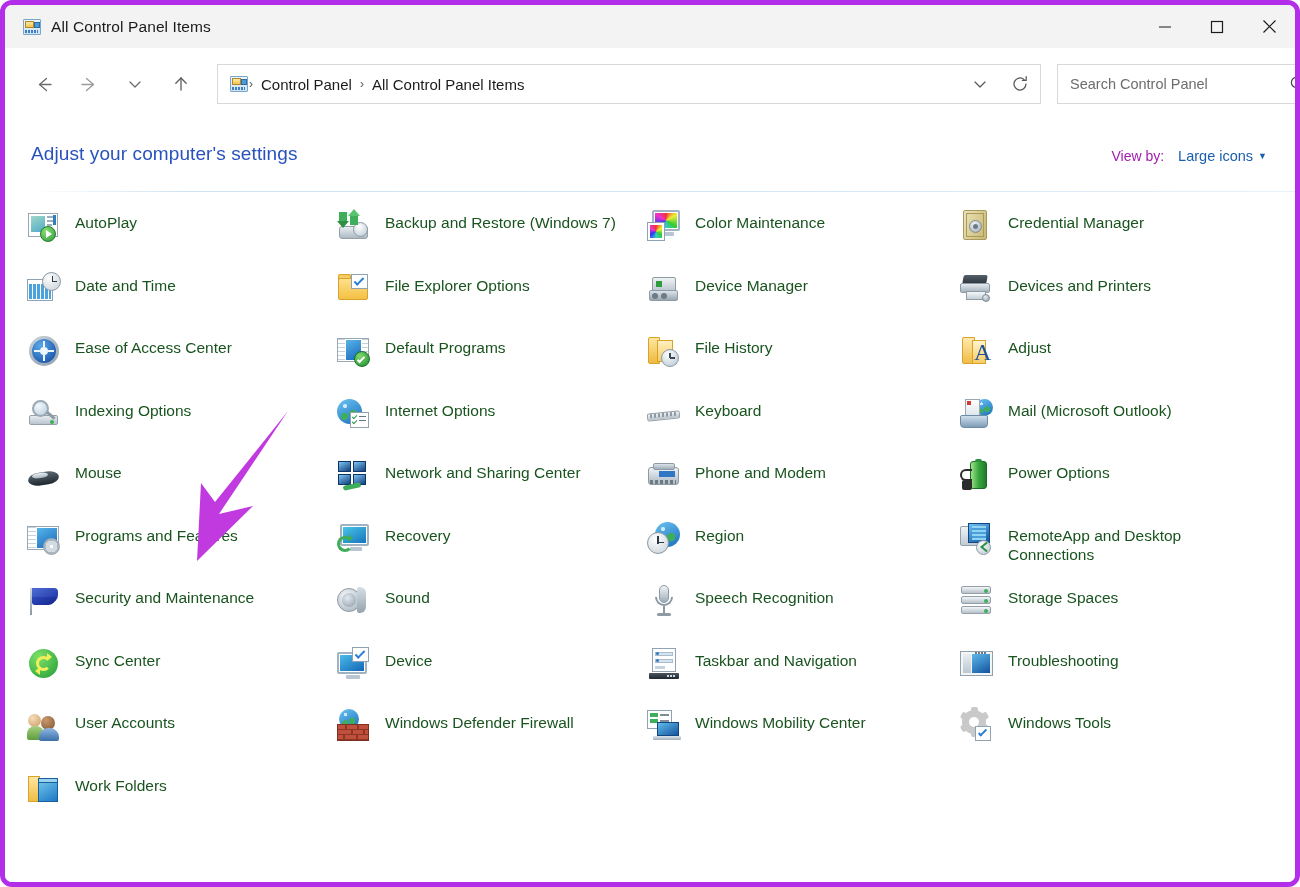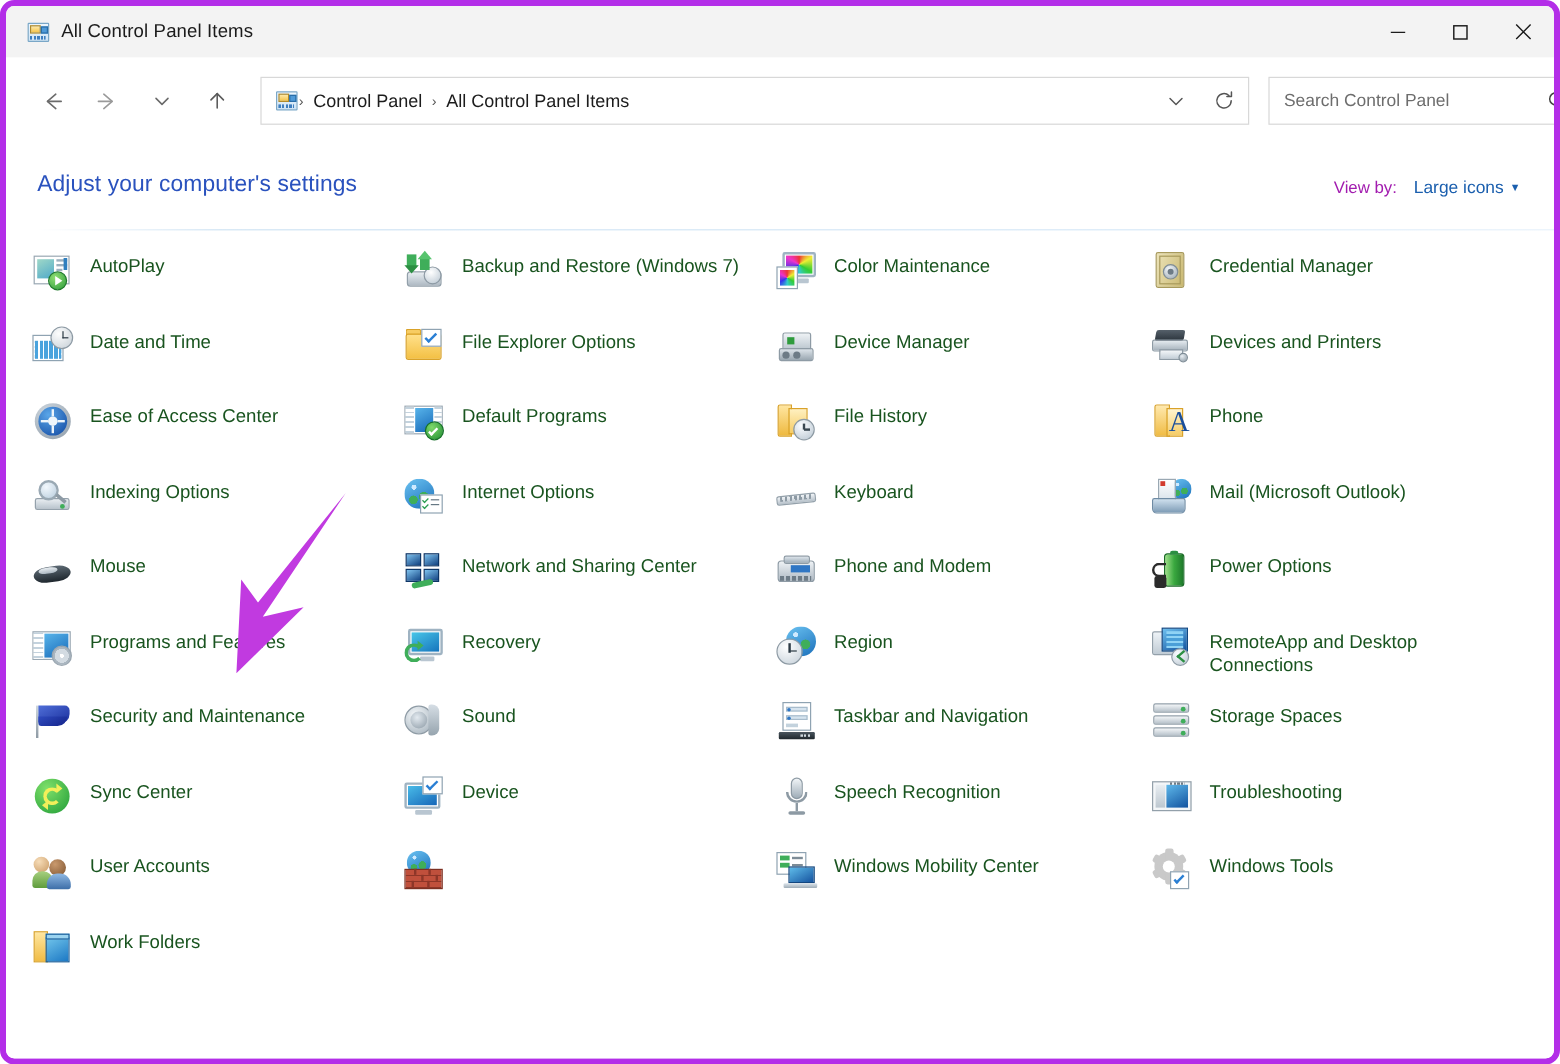--- a/index.html
+++ b/index.html
@@ -663,20 +663,21 @@
           <span class="ico">
             <span class="globe" style="left:2px;top:0;width:20px;height:20px;"></span>
             <span class="sq" style="left:0;top:15px;width:32px;height:17px;background:repeating-linear-gradient(#c0503c 0 4px,#8d3628 4px 5px);border:1px solid #7d3022;"></span>
             <span class="sq" style="left:8px;top:15px;width:1.5px;height:5px;background:#8d3628;"></span>
             <span class="sq" style="left:20px;top:15px;width:1.5px;height:5px;background:#8d3628;"></span>
             <span class="sq" style="left:14px;top:20px;width:1.5px;height:5px;background:#8d3628;"></span>
             <span class="sq" style="left:26px;top:20px;width:1.5px;height:5px;background:#8d3628;"></span>
             <span class="sq" style="left:6px;top:25px;width:1.5px;height:6px;background:#8d3628;"></span>
             <span class="sq" style="left:19px;top:25px;width:1.5px;height:6px;background:#8d3628;"></span>
           </span>
+          <span class="lbl">Windows Defender Firewall</span>
         </div>
 
       </div>
 
       <div>
 
         <div class="cell">
           <span class="ico">
             <span class="mon-frame" style="left:5px;top:1px;width:28px;height:21px;"></span>
             <span class="sq" style="left:8px;top:4px;width:22px;height:15px;background:conic-gradient(#e33,#ee3,#3c3,#3cc,#33e,#e3c,#e33);"></span>
@@ -728,48 +729,48 @@
         </div>
 
         <div class="cell">
           <span class="ico">
             <span class="globe" style="left:8px;top:0;width:25px;height:25px;"></span>
             <span class="badge" style="left:0;top:10px;width:22px;height:22px;background:radial-gradient(circle at 38% 30%,#ffffff,#c4cfd8);border:1px solid #8d9aa4;"></span>
             <span class="sq" style="left:10px;top:14px;width:1.5px;height:8px;background:#2c3a45;"></span>
             <span class="sq" style="left:11px;top:20px;width:6px;height:1.5px;background:#2c3a45;"></span>
           </span>
           <span class="lbl">Region</span>
+        </div>
+
+        <div class="cell">
+          <span class="ico">
+            <span class="sq" style="left:12px;top:1px;width:10px;height:18px;background:linear-gradient(#f0f4f7,#9fadb8);border:1px solid #8d9aa4;border-radius:5px;"></span>
+            <span class="sq" style="left:8px;top:13px;width:18px;height:9px;border:2px solid #8d9aa4;border-top:0;border-radius:0 0 10px 10px;box-sizing:border-box;"></span>
+            <span class="sq" style="left:16px;top:22px;width:2px;height:7px;background:#8d9aa4;"></span>
+            <span class="sq" style="left:10px;top:29px;width:14px;height:3px;background:#8d9aa4;border-radius:2px;"></span>
+          </span>
+          <span class="lbl">Speech Recognition</span>
         </div>
 
         <div class="cell">
           <span class="ico">
             <span class="sq" style="left:5px;top:1px;width:24px;height:24px;background:#fff;border:1px solid #8fa3b2;"></span>
             <span class="sq" style="left:8px;top:5px;width:18px;height:4px;background:#d6e4ef;border:1px solid #a8bccc;"></span>
             <span class="badge" style="left:9px;top:5.5px;width:3px;height:3px;background:#2f76c4;"></span>
             <span class="sq" style="left:8px;top:12px;width:18px;height:4px;background:#d6e4ef;border:1px solid #a8bccc;"></span>
             <span class="badge" style="left:9px;top:12.5px;width:3px;height:3px;background:#2f76c4;"></span>
             <span class="sq" style="left:8px;top:19px;width:10px;height:3px;background:#c3d2dd;"></span>
             <span class="sq" style="left:2px;top:26px;width:30px;height:6px;background:linear-gradient(#4a555e,#1f272d);border-radius:1px;"></span>
             <span class="sq" style="left:20px;top:28px;width:8px;height:2px;background:repeating-linear-gradient(to right,#cfd8df 0 2px,transparent 2px 3px);"></span>
           </span>
           <span class="lbl">Taskbar and Navigation</span>
         </div>
 
         <div class="cell">
           <span class="ico">
-            <span class="sq" style="left:12px;top:1px;width:10px;height:18px;background:linear-gradient(#f0f4f7,#9fadb8);border:1px solid #8d9aa4;border-radius:5px;"></span>
-            <span class="sq" style="left:8px;top:13px;width:18px;height:9px;border:2px solid #8d9aa4;border-top:0;border-radius:0 0 10px 10px;box-sizing:border-box;"></span>
-            <span class="sq" style="left:16px;top:22px;width:2px;height:7px;background:#8d9aa4;"></span>
-            <span class="sq" style="left:10px;top:29px;width:14px;height:3px;background:#8d9aa4;border-radius:2px;"></span>
-          </span>
-          <span class="lbl">Speech Recognition</span>
-        </div>
-
-        <div class="cell">
-          <span class="ico">
             <span class="sq" style="left:0;top:1px;width:25px;height:19px;background:#fff;border:1px solid #8fa3b2;"></span>
             <span class="sq" style="left:3px;top:4px;width:8px;height:4px;background:#3fae5a;"></span>
             <span class="sq" style="left:3px;top:10px;width:8px;height:4px;background:#3fae5a;"></span>
             <span class="sq" style="left:13px;top:5px;width:9px;height:1.6px;background:#7d8c97;"></span>
             <span class="sq" style="left:13px;top:11px;width:9px;height:1.6px;background:#7d8c97;"></span>
             <span class="sq" style="left:10px;top:13px;width:22px;height:14px;background:linear-gradient(150deg,#5fbcea,#15539f);border:1px solid #12467f;"></span>
             <span class="sq" style="left:6px;top:27px;width:28px;height:4px;background:linear-gradient(#dfe6ec,#9fadb8);border-radius:1px;"></span>
           </span>
           <span class="lbl">Windows Mobility Center</span>
         </div>
@@ -798,21 +799,21 @@
           <span class="lbl wide">Devices and Printers</span>
         </div>
 
         <div class="cell">
           <span class="ico">
             <span class="sq" style="left:2px;top:3px;width:13px;height:27px;background:linear-gradient(#ffe9ae,#f0bc45);border:1px solid #d9a229;border-radius:2px 0 0 2px;"></span>
             <span class="sq" style="left:12px;top:6px;width:14px;height:24px;background:linear-gradient(#fff4cf,#f5cc66);border:1px solid #d9a229;"></span>
             <span class="sq" style="left:13px;top:8px;width:20px;height:22px;color:#1b4f9c;"></span>
             <span style="position:absolute;left:14px;top:6px;font-family:'Liberation Serif',serif;font-size:24px;line-height:1;color:#1b4f9c;">A</span>
           </span>
-          <span class="lbl wide">Phone</span>
+          <span class="lbl wide">Adjust</span>
         </div>
 
         <div class="cell">
           <span class="ico">
             <span class="globe" style="left:16px;top:2px;width:17px;height:17px;"></span>
             <span class="sq" style="left:5px;top:2px;width:15px;height:20px;background:linear-gradient(#ffffff,#d7e2ea);border:1px solid #9aa8b3;"></span>
             <span class="sq" style="left:7px;top:4px;width:4px;height:4px;background:#d23b2e;"></span>
             <span class="sq" style="left:0;top:18px;width:28px;height:13px;background:linear-gradient(#cfe0ee,#7e9cb6);border:1px solid #6e8ba4;border-radius:2px 2px 4px 4px;"></span>
           </span>
           <span class="lbl wide">Mail (Microsoft Outlook)</span>

